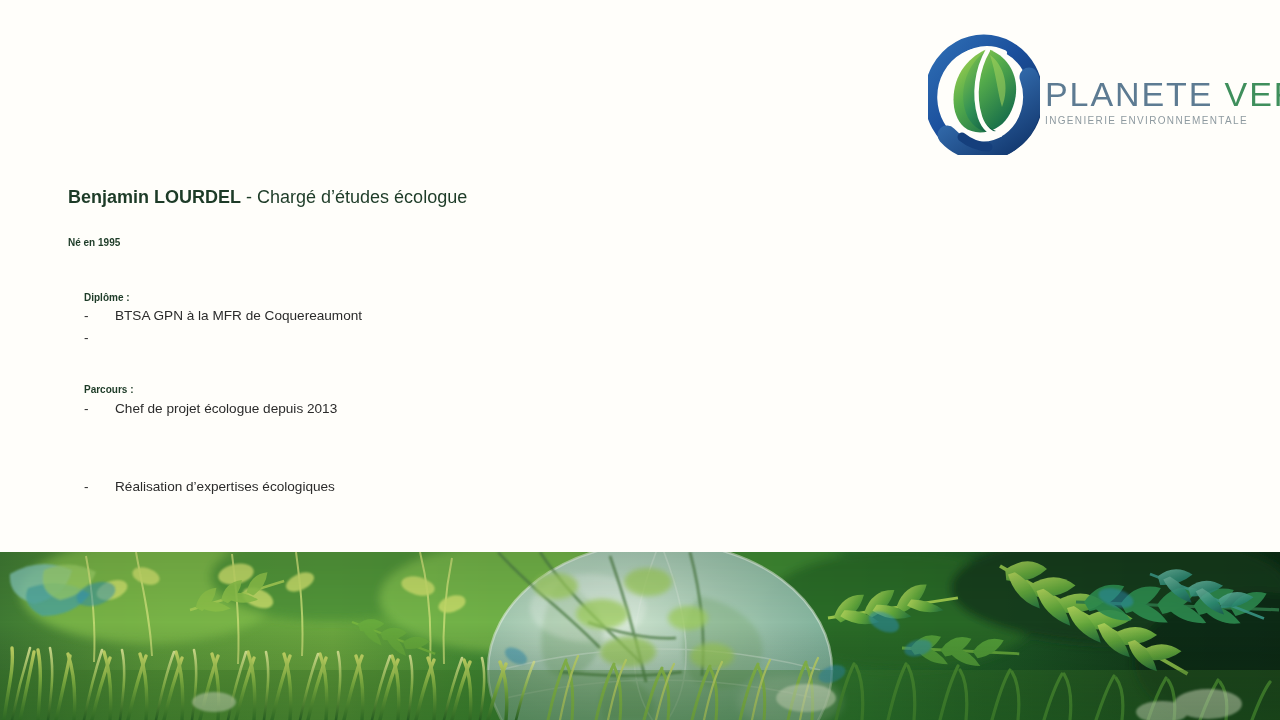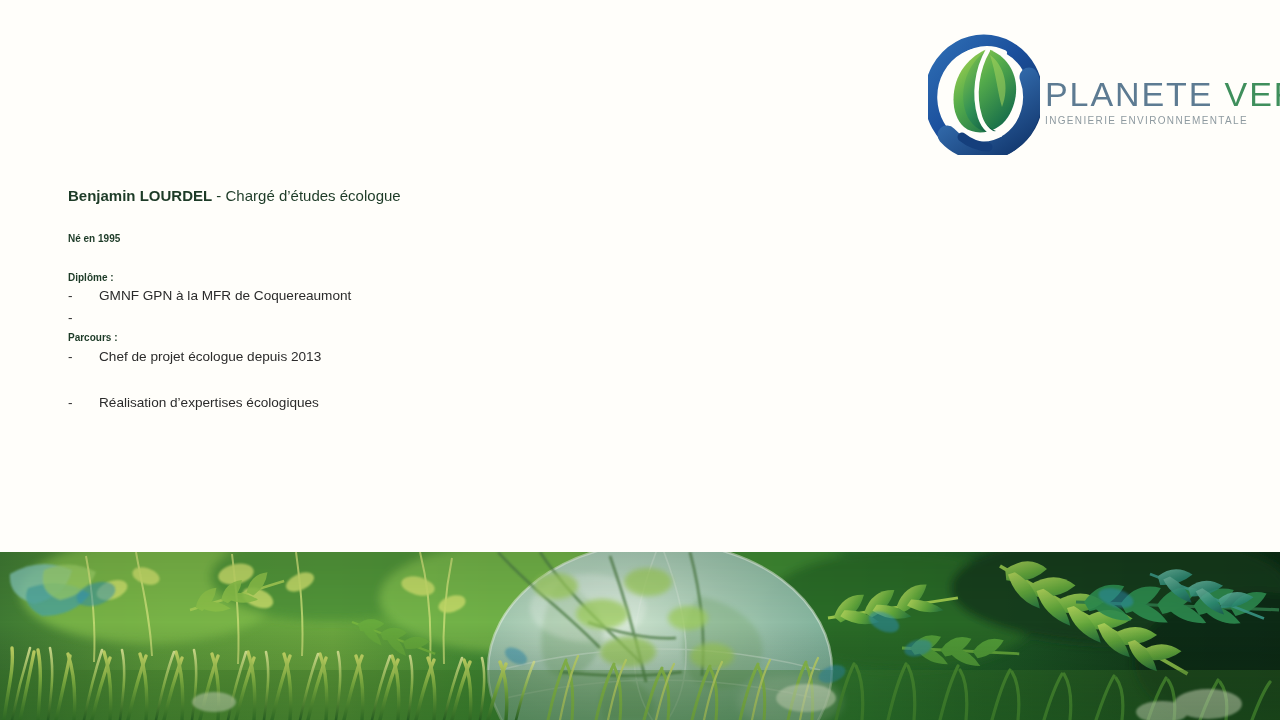--- a/index.html
+++ b/index.html
@@ -60,30 +60,30 @@
   }
 
   
   .content {
     position: absolute;
     left: 68px;
     top: 186px;
     width: 820px;
   }
   .headline {
-    font-size: 15px;
+    font-size: 18px;
     line-height: 1.28;
     color: #1d3b27;
     margin: 0 0 0 0;
     white-space: nowrap;
   }
   .headline .name { font-weight: bold; }
   .headline .role { font-weight: normal; }
 
-  .section { margin: 0; }
+  .section { margin: 16px; }
   .gap-lg { height: 27px; }
   .gap-md { height: 24px; }
 
   .section-title {
     font-size: 10px;
     font-weight: bold;
     color: #1d3b27;
     line-height: 1.45;
     margin: 0;
     white-space: nowrap;
@@ -198,21 +198,21 @@
 
     <div class="section-title">Né en 1995</div>
 
     <div class="gap-md"></div>
 
     <div class="section">
       <div class="section-title">Diplôme :</div>
       <ul class="bullet-list">
         <li class="bullet-item">
           <span class="bullet-dash">-</span>
-          <span>GMNF GPN à la MFR de Coquereaumont</span>
+          <span>BTSA GPN à la MFR de Coquereaumont</span>
         </li>
         <li class="bullet-item">
           <span class="bullet-dash">-</span>
         </li>
       </ul>
     </div>
 
     <div class="gap-md"></div>
 
     <div class="section">

